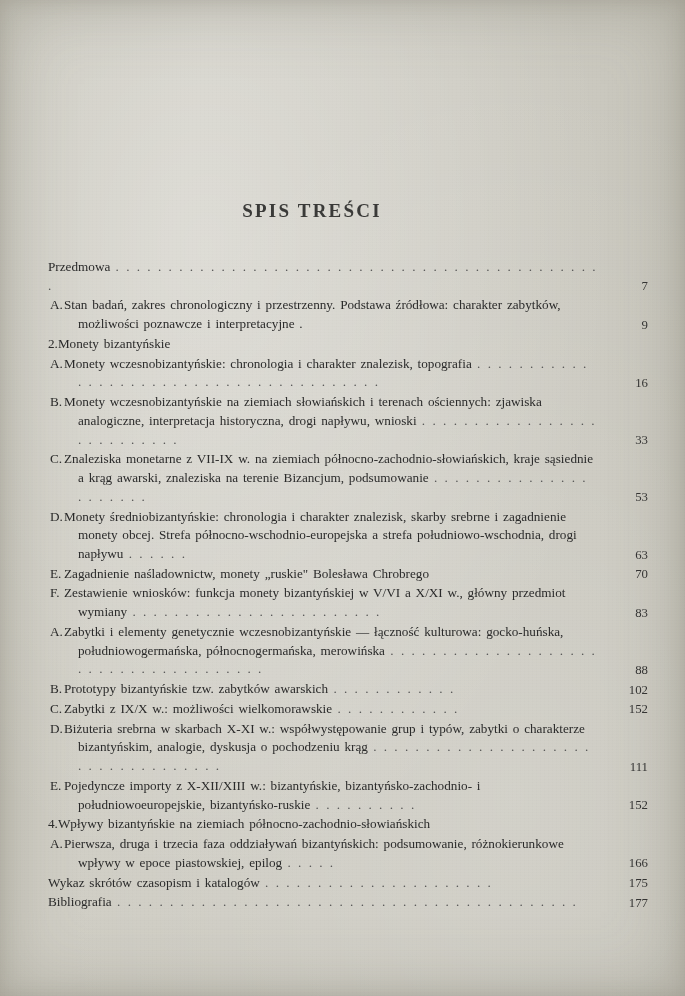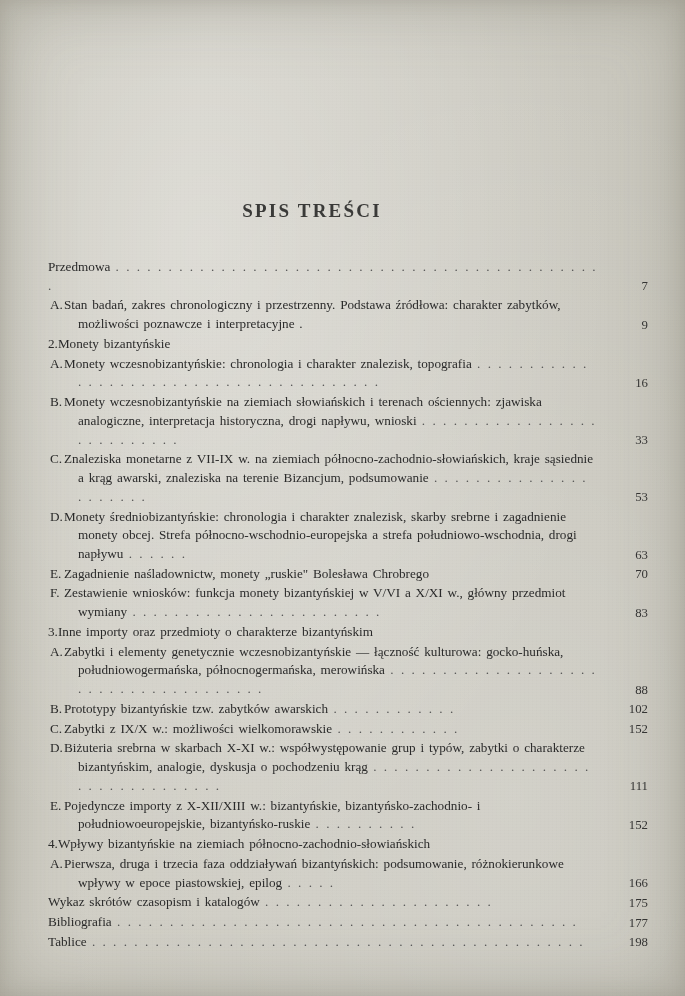--- a/index.html
+++ b/index.html
@@ -139,24 +139,20 @@
         <div class="row-page">63</div>
       </div>
       <div class="row lvl1">
         <div class="row-text"><span class="lbl">E. </span><span class="txt spaced">Zagadnienie naśladownictw, monety „ruskie" Bolesława Chrobrego</span></div>
         <div class="row-page">70</div>
       </div>
       <div class="row lvl1">
         <div class="row-text"><span class="lbl">F. </span><span class="txt spaced">Zestawienie wniosków: funkcja monety bizantyńskiej w V/VI a X/XI w., główny przedmiot wymiany</span><span class="leader"> . . . . . . . . . . . . . . . . . . . . . . . .</span></div>
         <div class="row-page">83</div>
       </div>
-      <div class="row lvl0">
-        <div class="row-text"><span class="lbl">3. </span><span class="txt spaced">Inne importy oraz przedmioty o charakterze bizantyńskim</span></div>
-        <div class="row-page"></div>
-      </div>
       <div class="row lvl1">
         <div class="row-text"><span class="lbl">A. </span><span class="txt spaced">Zabytki i elementy genetycznie wczesnobizantyńskie — łączność kulturowa: gocko-huńska, południowogermańska, północnogermańska, merowińska</span><span class="leader"> . . . . . . . . . . . . . . . . . . . . . . . . . . . . . . . . . . . . . .</span></div>
         <div class="row-page">88</div>
       </div>
       <div class="row lvl1">
         <div class="row-text"><span class="lbl">B. </span><span class="txt spaced">Prototypy bizantyńskie tzw. zabytków awarskich</span><span class="leader"> . . . . . . . . . . . .</span></div>
         <div class="row-page">102</div>
       </div>
       <div class="row lvl1">
         <div class="row-text"><span class="lbl">C. </span><span class="txt spaced">Zabytki z IX/X w.: możliwości wielkomorawskie</span><span class="leader"> . . . . . . . . . . . .</span></div>
@@ -179,20 +175,16 @@
         <div class="row-page">166</div>
       </div>
       <div class="row lvl0">
         <div class="row-text"><span class="txt spaced">Wykaz skrótów czasopism i katalogów</span><span class="leader"> . . . . . . . . . . . . . . . . . . . . . .</span></div>
         <div class="row-page">175</div>
       </div>
       <div class="row lvl0">
         <div class="row-text"><span class="txt spaced">Bibliografia</span><span class="leader"> . . . . . . . . . . . . . . . . . . . . . . . . . . . . . . . . . . . . . . . . . . . .</span></div>
         <div class="row-page">177</div>
       </div>
-      <div class="row lvl0">
-        <div class="row-text"><span class="txt spaced">Tablice</span><span class="leader"> . . . . . . . . . . . . . . . . . . . . . . . . . . . . . . . . . . . . . . . . . . . . . . .</span></div>
-        <div class="row-page">198</div>
-      </div>
     </div>
 </div>
 
 <div class="edge-shade"></div>
 
 </body></html>

